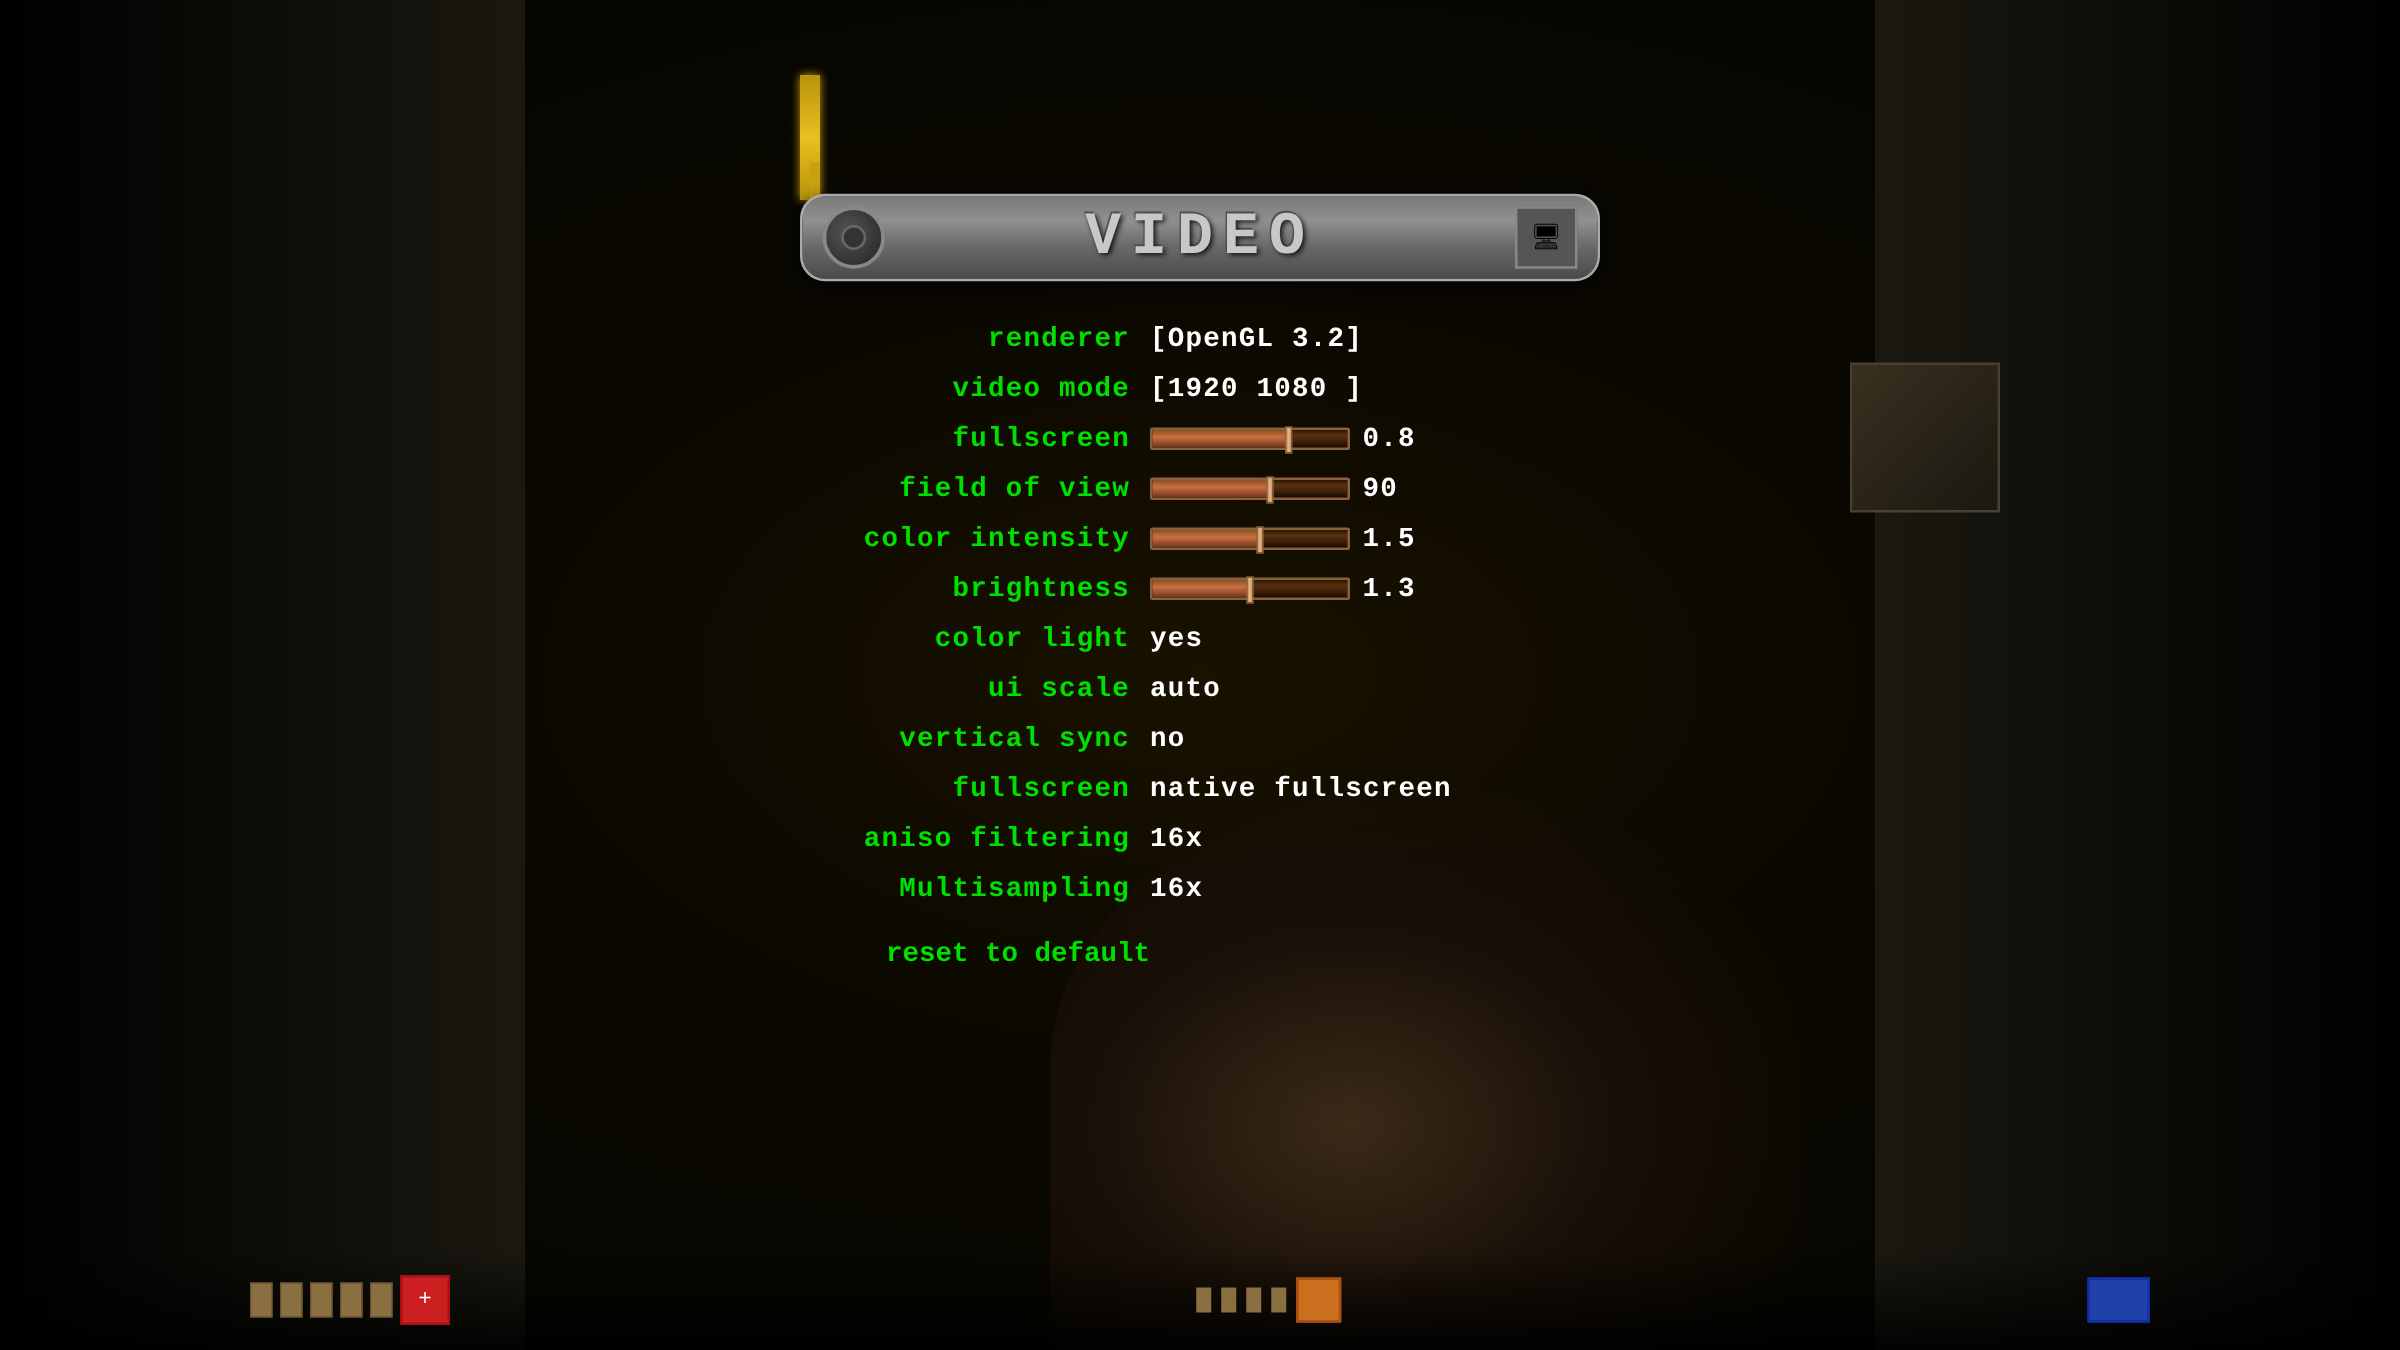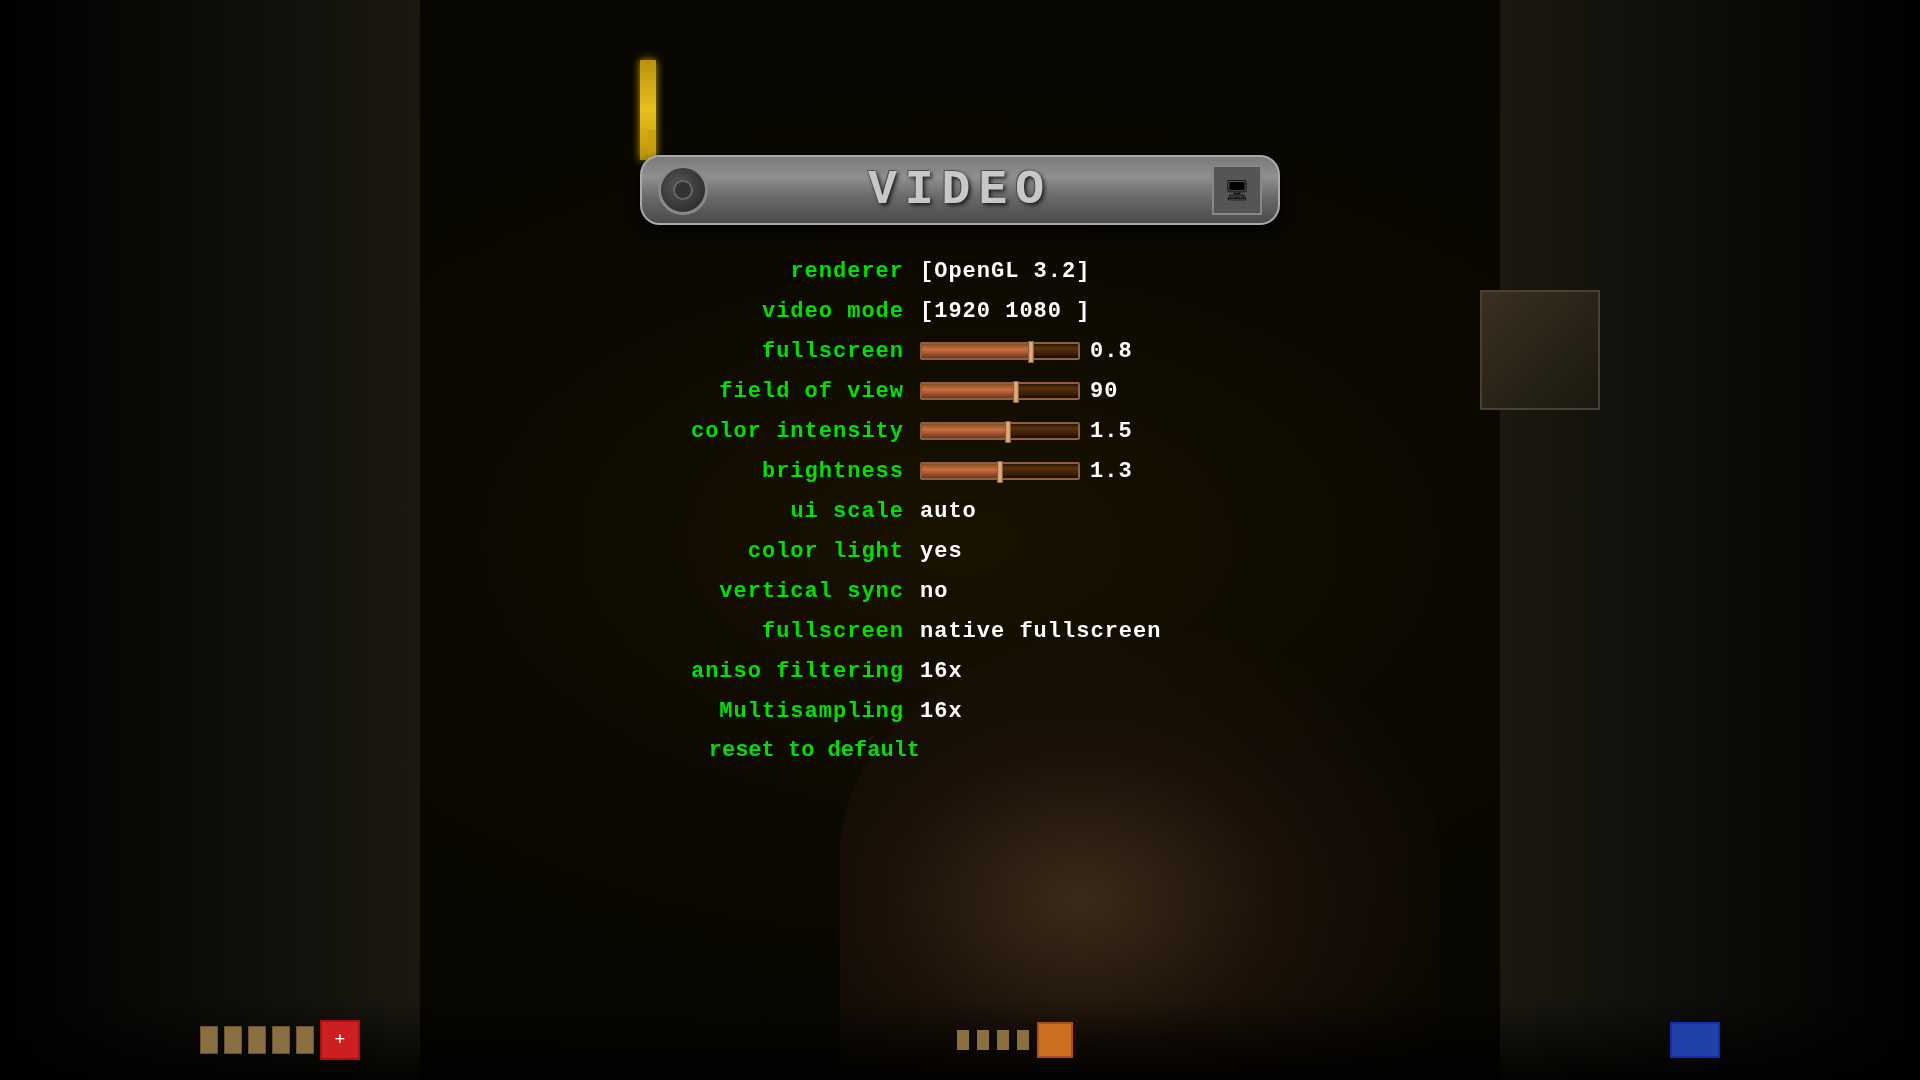--- a/index.html
+++ b/index.html
@@ -281,21 +281,21 @@
       top: -3px;
       width: 6px;
       height: 22px;
       background: linear-gradient(to right, #c09060, #e8b880, #c09060);
       border: 1px solid #8a6040;
       transform: translateX(-50%);
     }
 
     
     .action-row {
-      margin-top: 11px;
+      margin-top: 24px;
     }
 
     .action-label {
       font-size: 22px;
       color: #00e000;
       font-family: 'Courier New', monospace;
       font-weight: bold;
       text-align: right;
       width: 280px;
       display: inline-block;
@@ -401,29 +401,29 @@
           <div class="slider-container">
             <div class="slider-track">
               <div class="slider-fill" style="width: 50%;"></div>
               <div class="slider-thumb" style="left: 50%;"></div>
             </div>
             <div class="setting-value">1.3</div>
           </div>
         </div>
       </div>
       <div class="setting-row">
+        <div class="setting-label">color light</div>
+        <div>
+          <div class="setting-value">yes</div>
+        </div>
+      </div>
+      <div class="setting-row">
         <div class="setting-label">ui scale</div>
         <div>
           <div class="setting-value">auto</div>
-        </div>
-      </div>
-      <div class="setting-row">
-        <div class="setting-label">color light</div>
-        <div>
-          <div class="setting-value">yes</div>
         </div>
       </div>
       <div class="setting-row">
         <div class="setting-label">vertical sync</div>
         <div>
           <div class="setting-value">no</div>
         </div>
       </div>
       <div class="setting-row">
         <div class="setting-label">fullscreen</div>

